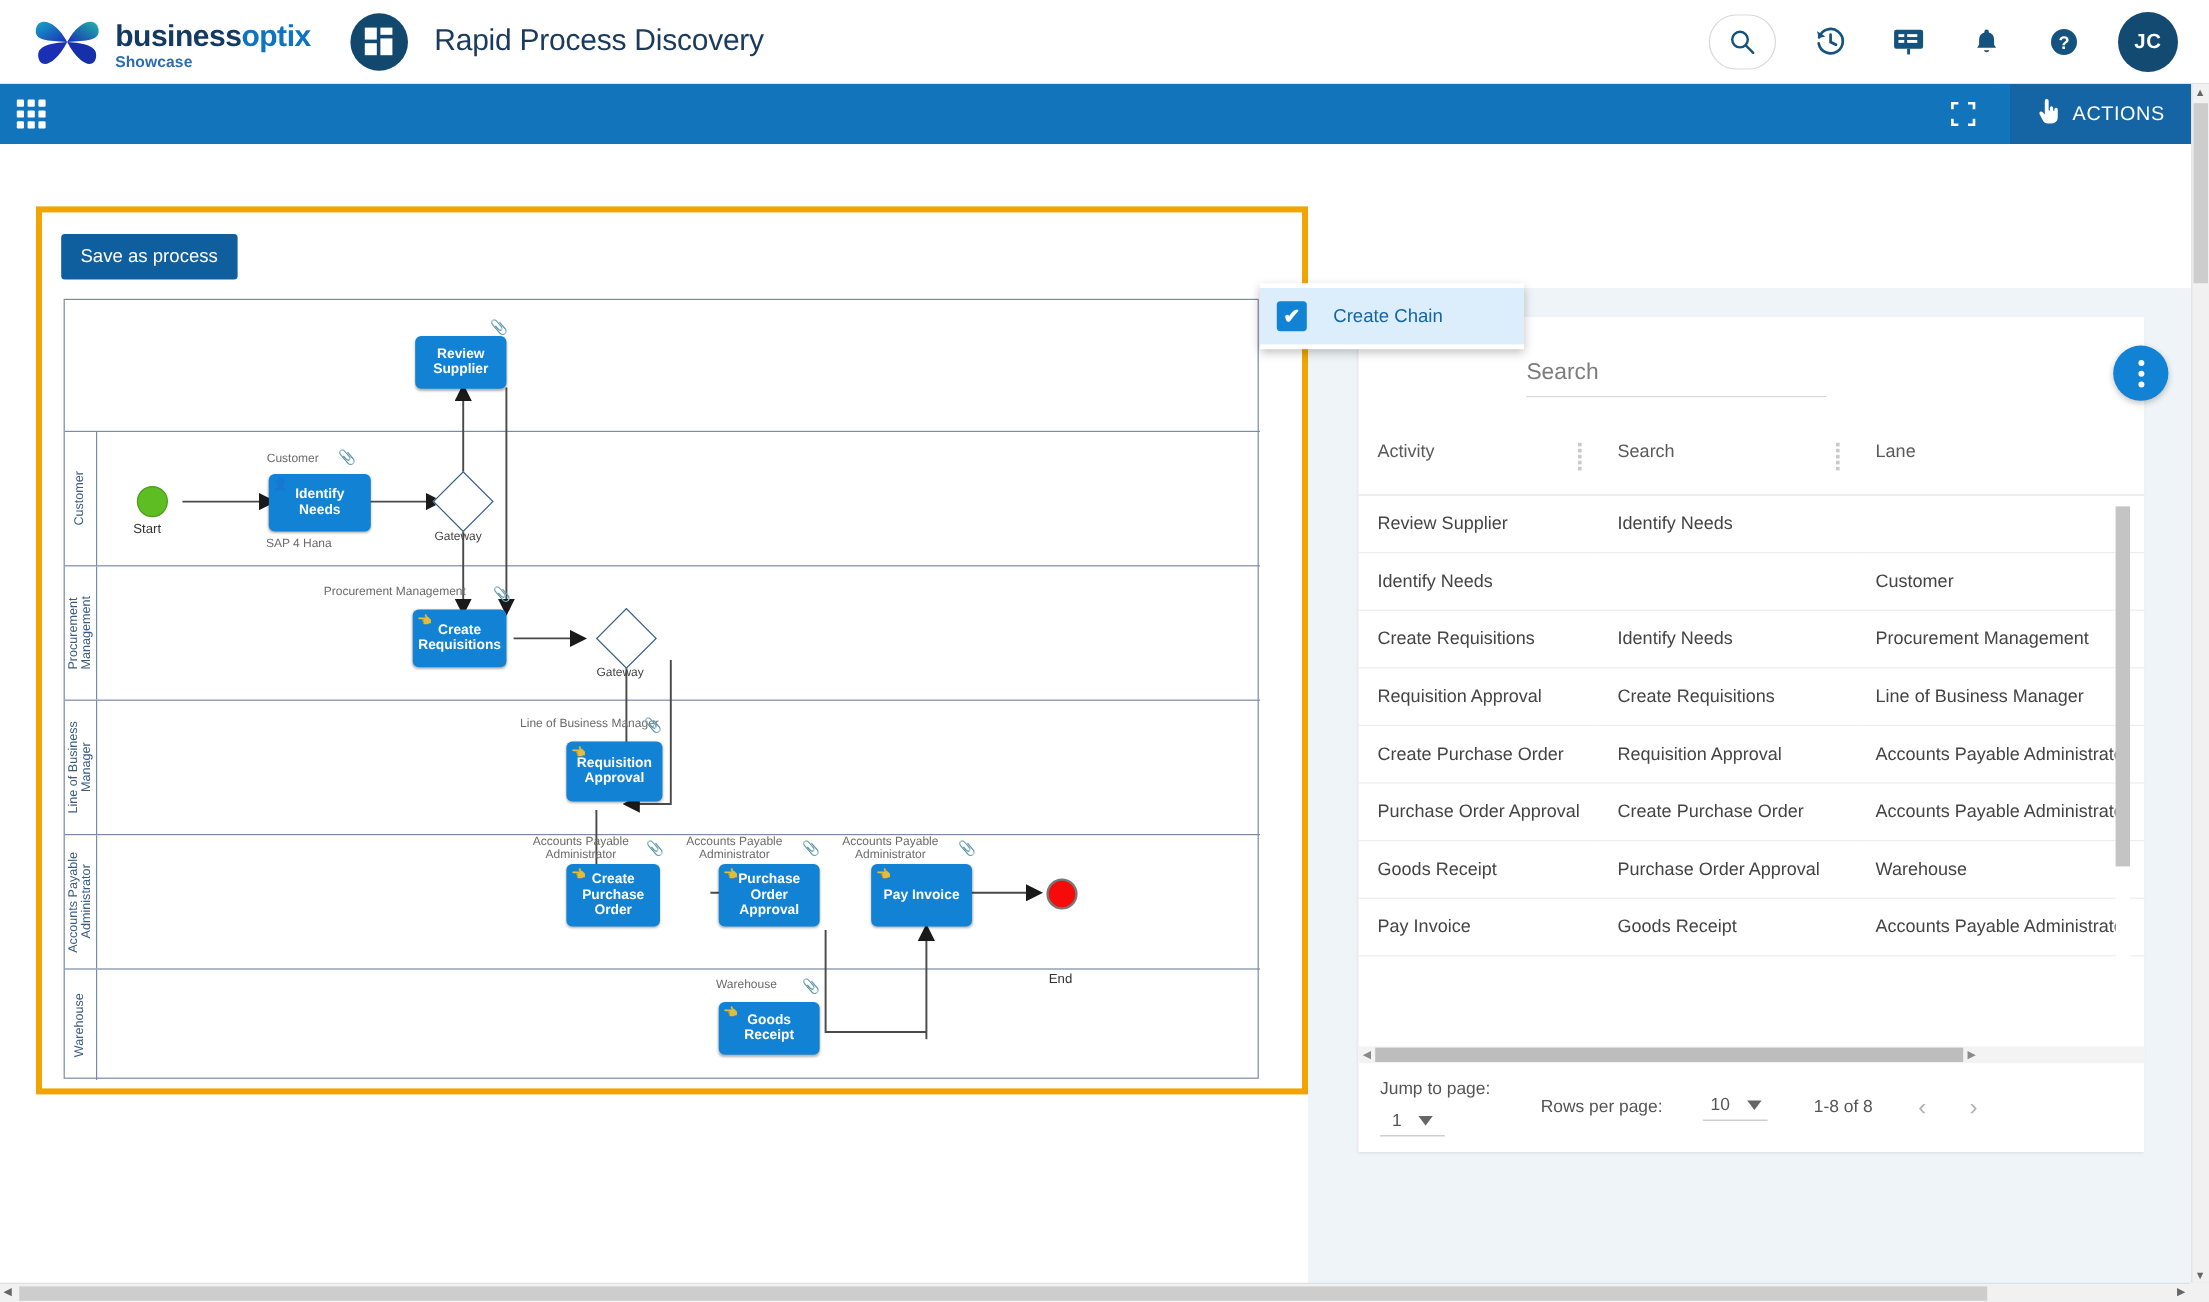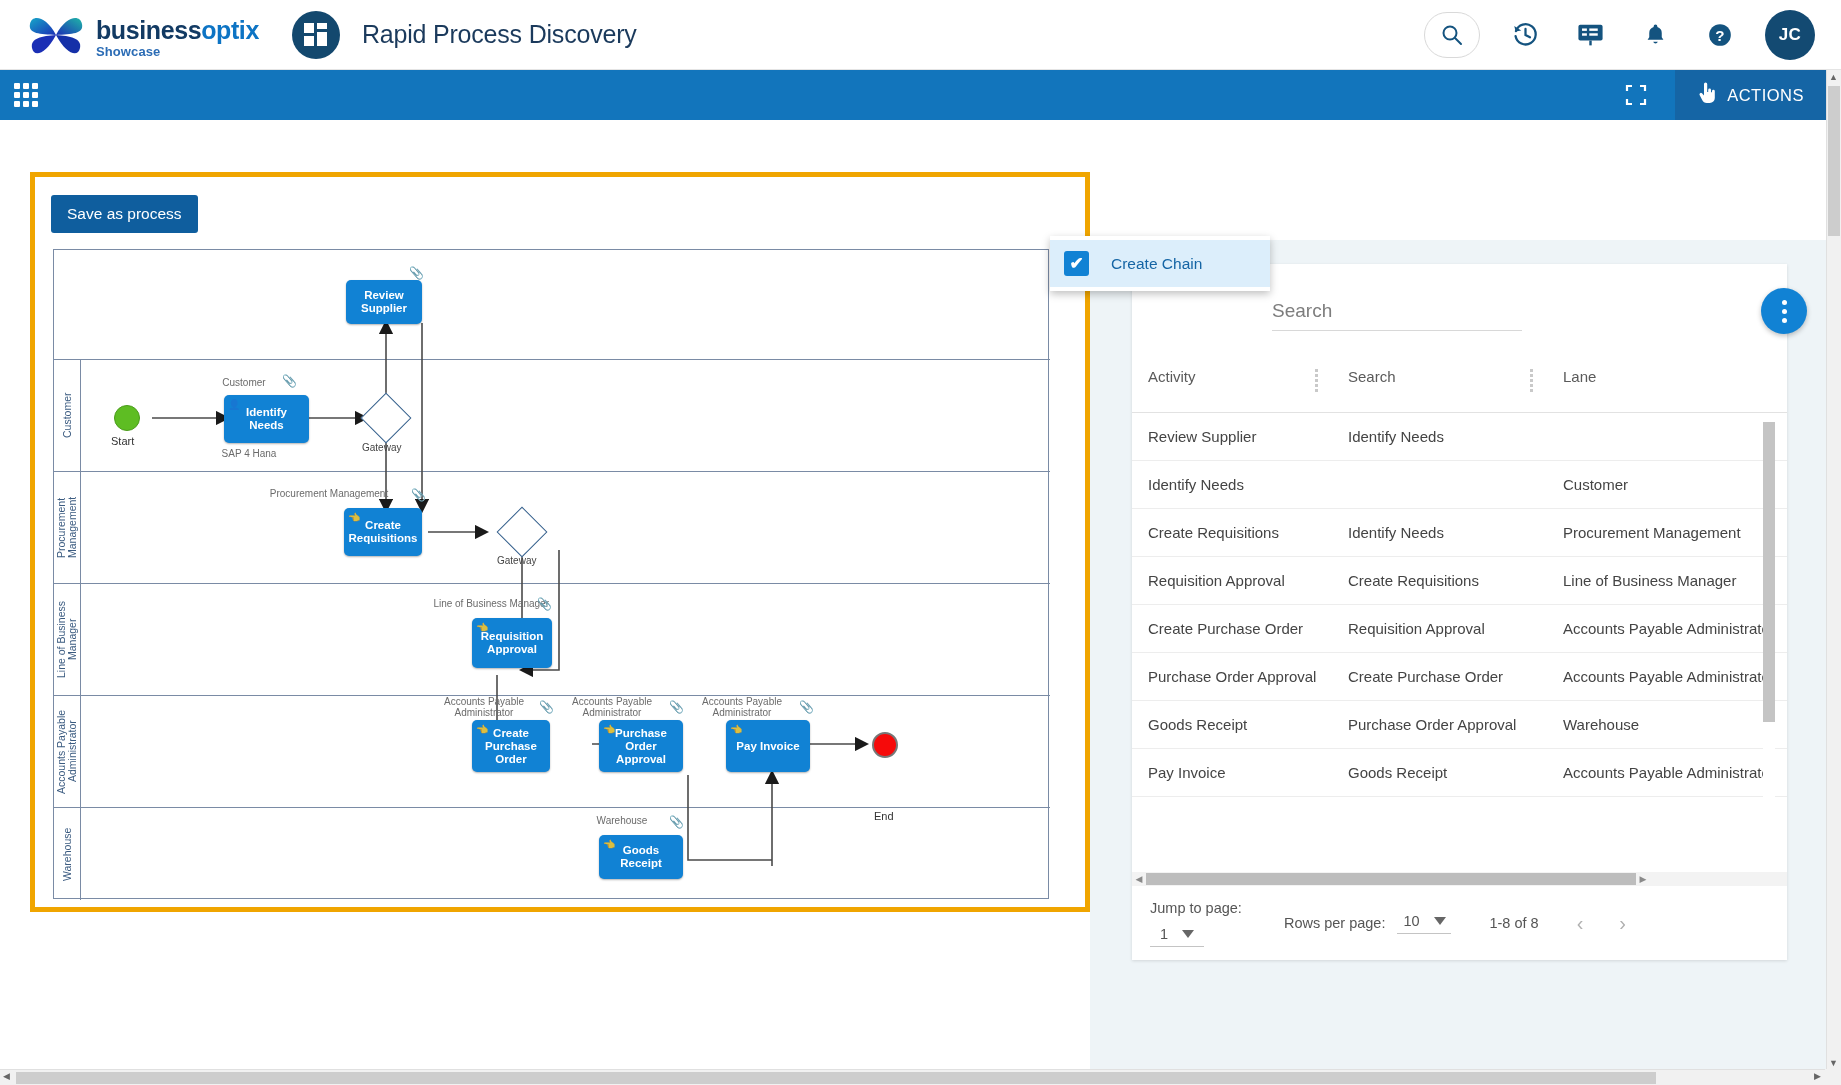--- a/index.html
+++ b/index.html
@@ -521,21 +521,21 @@
 
       <div class="pagerow">
         <div style="margin-left:18px;">
           <div>Jump to page:</div>
           <div class="sel" style="margin-top:10px;">
             <span>1</span>
             <span class="caret"></span>
           </div>
         </div>
         <div style="margin-left:42px;">Rows per page:</div>
-        <div class="sel" style="margin-left:12px;">
+        <div class="sel" style="margin-left:34px;">
           <span>10</span>
           <span class="caret"></span>
         </div>
         <div style="margin-left:38px;">1-8 of 8</div>
         <div class="pg-nav" style="margin-left:38px;">‹</div>
         <div class="pg-nav" style="margin-left:36px;">›</div>
       </div>
     </div>
 
   </div>

